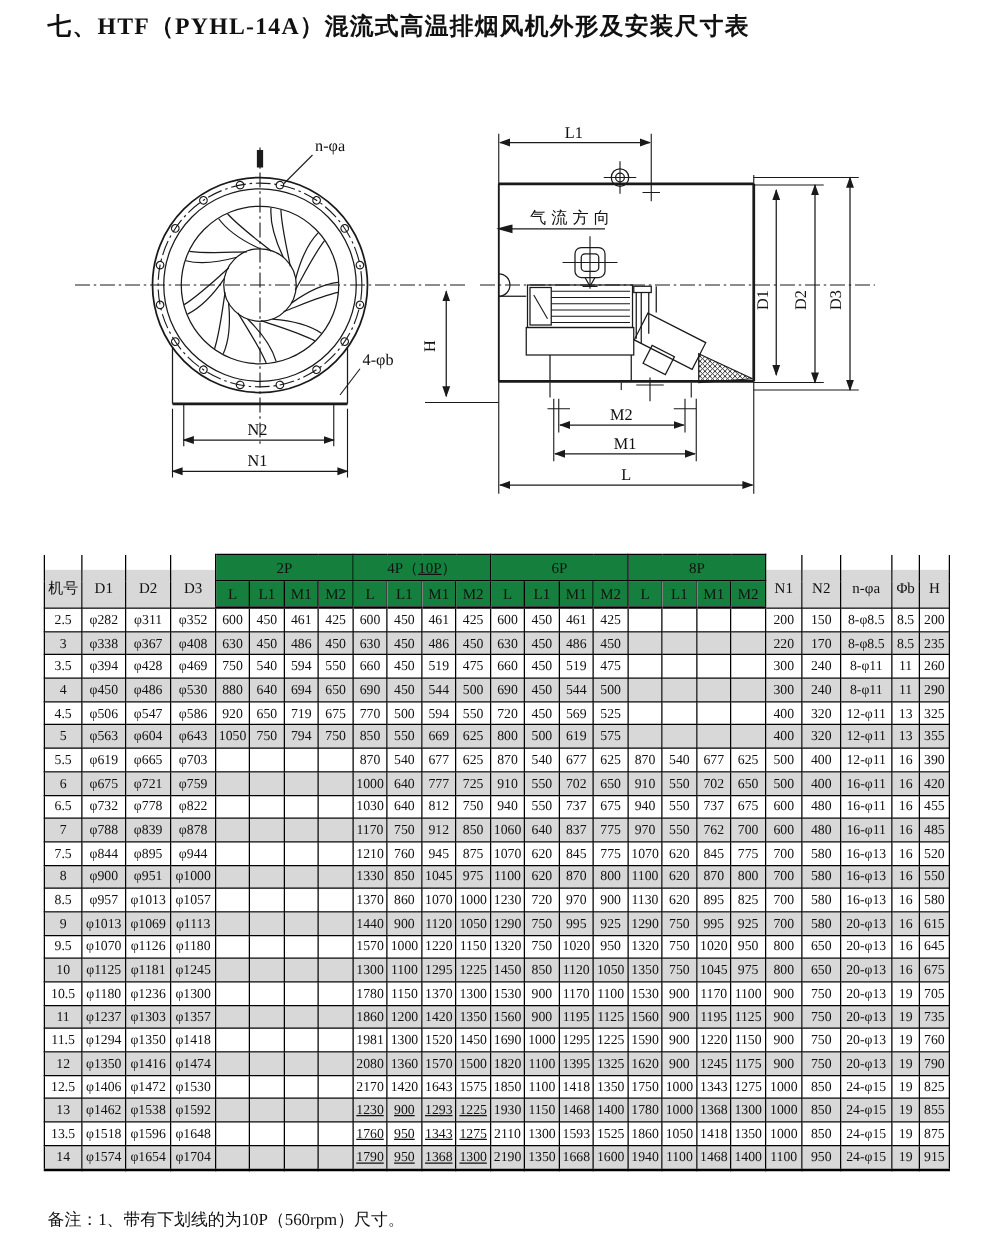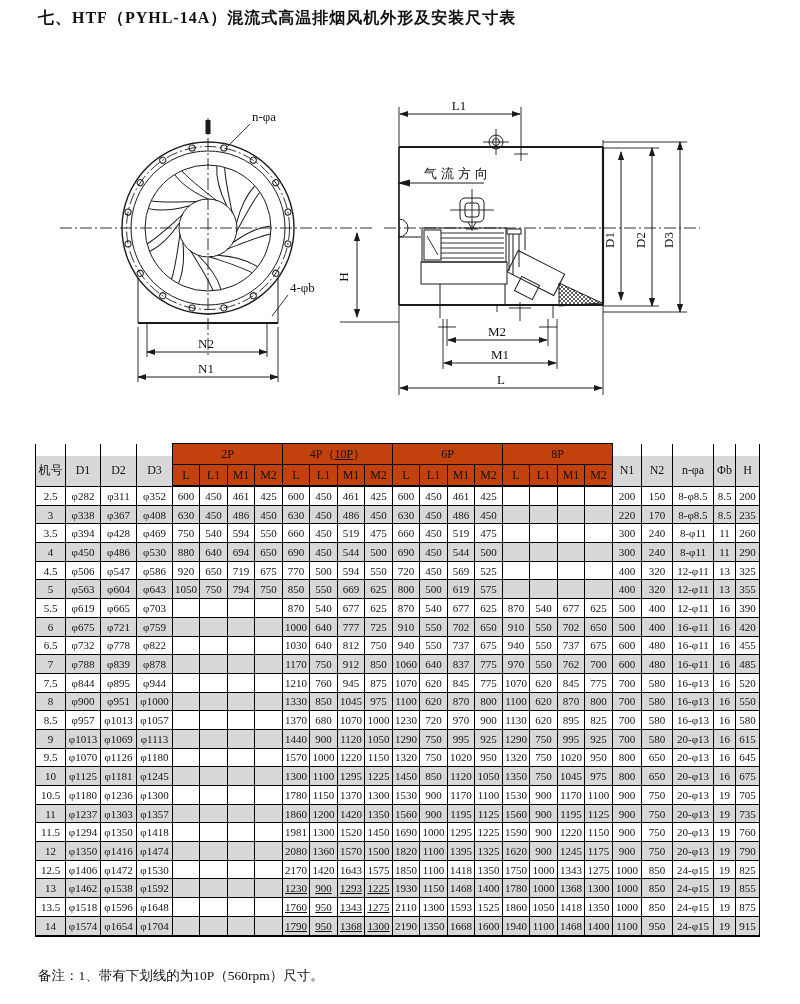--- a/index.html
+++ b/index.html
@@ -1,34 +1,34 @@
 <!DOCTYPE html>
 <html><head>
 <meta charset="utf-8">
 <style>
   html,body{margin:0;padding:0;background:#ffffff;}
   body{width:800px;height:1004px;position:relative;font-family:"Liberation Serif","DejaVu Serif",serif;color:#111;}
   .page{position:absolute;inset:0;background:#fff;overflow:hidden;}
-  .title{position:absolute;left:38px;top:8px;margin:0;font-size:16px;font-weight:bold;letter-spacing:1px;white-space:nowrap;}
+  .title{position:absolute;left:38px;top:8px;margin:0;font-size:19px;font-weight:bold;letter-spacing:1px;white-space:nowrap;}
   .diagram{position:absolute;left:0;top:85px;width:800px;height:350px;}
   
   .ln{stroke:#1a1a1a;stroke-width:1;fill:none;}
   .thk{stroke:#1a1a1a;stroke-width:2.2;fill:none;}
   .med{stroke:#1a1a1a;stroke-width:1.4;fill:none;}
   .thin{stroke:#1a1a1a;stroke-width:0.9;fill:none;}
   .cl{stroke:#1a1a1a;stroke-width:0.9;fill:none;stroke-dasharray:12 3 2 3;}
   .dim{stroke:#1a1a1a;stroke-width:1;fill:none;}
   .dt{font:13px "Liberation Serif","DejaVu Serif",serif;fill:#111;}
   .dtc{font:13px "Liberation Serif","DejaVu Serif",serif;fill:#111;letter-spacing:4px;}
   
   .dim-table{position:absolute;left:35px;top:443px;width:722px;border-collapse:collapse;table-layout:fixed;
              border-left:1.6px solid #000;border-right:1.6px solid #000;border-bottom:2px solid #000;}
   .dim-table th,.dim-table td{border:1px solid #000;padding:0;text-align:center;vertical-align:middle;
              font-weight:normal;white-space:nowrap;overflow:hidden;}
-  .dim-table thead th{background:#c2410c;font-size:12px;}
+  .dim-table thead th{background:#15803d;font-size:12px;}
   .dim-table thead tr.h1 th.grp{border-top:1.8px solid #000;height:20px;}
   .dim-table thead tr.h2 th{height:20px;border-bottom:2px solid #000;}
   .dim-table th.notch{border-top:none;background:linear-gradient(#ffffff 0px,#ffffff 12px,#d8d8d8 12px);
              padding-top:12px;}
   .dim-table tbody td{font-size:11px;height:17.7px;background:#ffffff;}
   .dim-table tbody tr.alt td{background:#d8d8d8;}
   .u{text-decoration:underline;text-align:center;}
   
   .notes{position:absolute;left:38px;top:964px;font-size:13.5px;line-height:24px;}
   .note-row{white-space:nowrap;}
@@ -614,21 +614,21 @@
         <tr>
           <td>8.5</td>
           <td>φ957</td>
           <td>φ1013</td>
           <td>φ1057</td>
           <td></td>
           <td></td>
           <td></td>
           <td></td>
           <td>1370</td>
-          <td>680</td>
+          <td>860</td>
           <td>1070</td>
           <td>1000</td>
           <td>1230</td>
           <td>720</td>
           <td>970</td>
           <td>900</td>
           <td>1130</td>
           <td>620</td>
           <td>895</td>
           <td>825</td>

